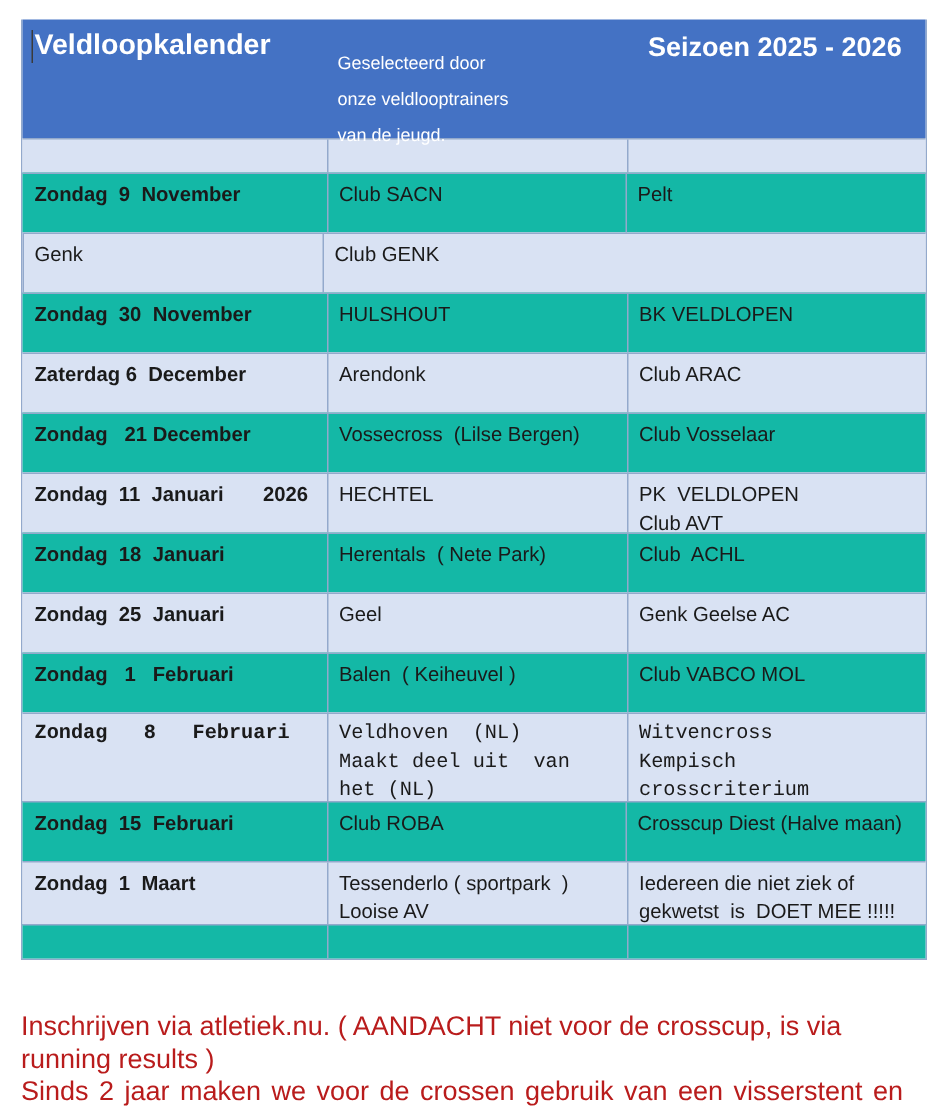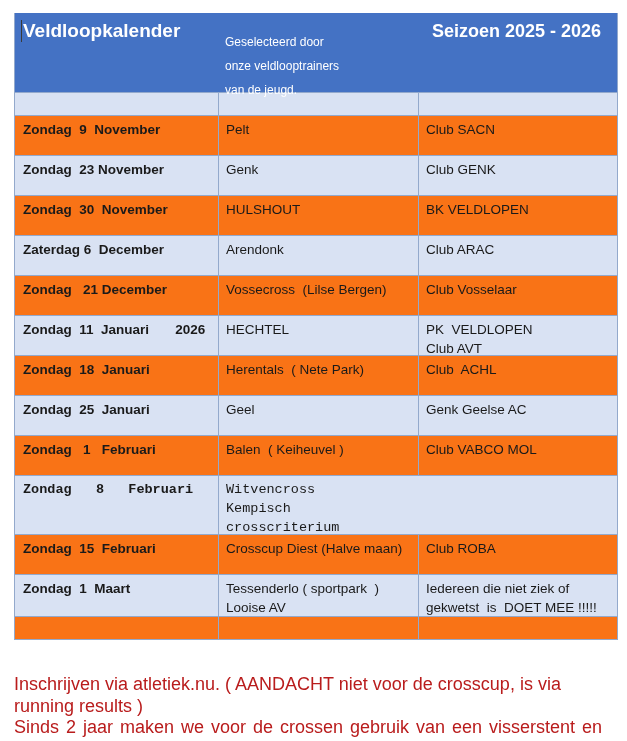--- a/index.html
+++ b/index.html
@@ -30,21 +30,21 @@
   .hc1{width:203px;padding:7px 4px 0 8px;font-weight:bold;font-size:19px;position:relative;}
   .hc2{width:200px;padding:5px 6px 0 7px;font-size:12px;line-height:24px;white-space:pre-wrap;margin-top:12px;}
   .hc3{width:199px;padding:8px 4px 0 14px;font-weight:bold;font-size:18px;}
   .caret{
     position:absolute;left:6px;top:7px;
     width:1px;height:22px;background:#3a3a3a;
   }
   .row{
     display:flex;
     border-top:1px solid #93A9CC;
-    background:#f97316;
+    background:#14b8a6;
   }
   .row.shaded{background:#D9E2F3;}
   .cell{
     box-sizing:border-box;
     padding:4px 5px 0 7px;
     font-size:13.5px;
     line-height:19px;
     white-space:pre-wrap;
     overflow:hidden;
   }
@@ -86,26 +86,25 @@
     </div>
 
     <div class="row shaded h-spacer">
       <div class="cell col1"></div>
       <div class="cell col2"></div>
       <div class="cell col3"></div>
     </div>
 
     <div class="row h-std">
       <div class="cell col1">Zondag  9  November</div>
+      <div class="cell col3">Club SACN</div>
       <div class="cell col2">Pelt</div>
-      <div class="cell col3">Club SACN</div>
     </div>
 
     <div class="row shaded h-std">
-      <div class="cell col1">Zondag  23 November</div>
       <div class="cell col2">Genk</div>
       <div class="cell col3">Club GENK</div>
     </div>
 
     <div class="row h-std">
       <div class="cell col1">Zondag  30  November</div>
       <div class="cell col2">HULSHOUT</div>
       <div class="cell col3">BK VELDLOPEN</div>
     </div>
 
@@ -141,29 +140,31 @@
     </div>
 
     <div class="row h-std">
       <div class="cell col1">Zondag   1   Februari</div>
       <div class="cell col2">Balen  ( Keiheuvel )</div>
       <div class="cell col3">Club VABCO MOL</div>
     </div>
 
     <div class="row shaded h-tall">
       <div class="cell col1">Zondag   8   Februari</div>
+      <div class="cell col2">Veldhoven  (NL)
+Maakt deel uit  van  het (NL)</div>
       <div class="cell col3">Witvencross
 Kempisch crosscriterium
 Club GVAC</div>
     </div>
 
     <div class="row h-std">
       <div class="cell col1">Zondag  15  Februari</div>
+      <div class="cell col3">Club ROBA</div>
       <div class="cell col2">Crosscup Diest (Halve maan)</div>
-      <div class="cell col3">Club ROBA</div>
     </div>
 
     <div class="row shaded h-med">
       <div class="cell col1">Zondag  1  Maart</div>
       <div class="cell col2">Tessenderlo ( sportpark  )
 Looise AV</div>
       <div class="cell col3">Iedereen die niet ziek of
 gekwetst  is  DOET MEE !!!!!</div>
     </div>
 

